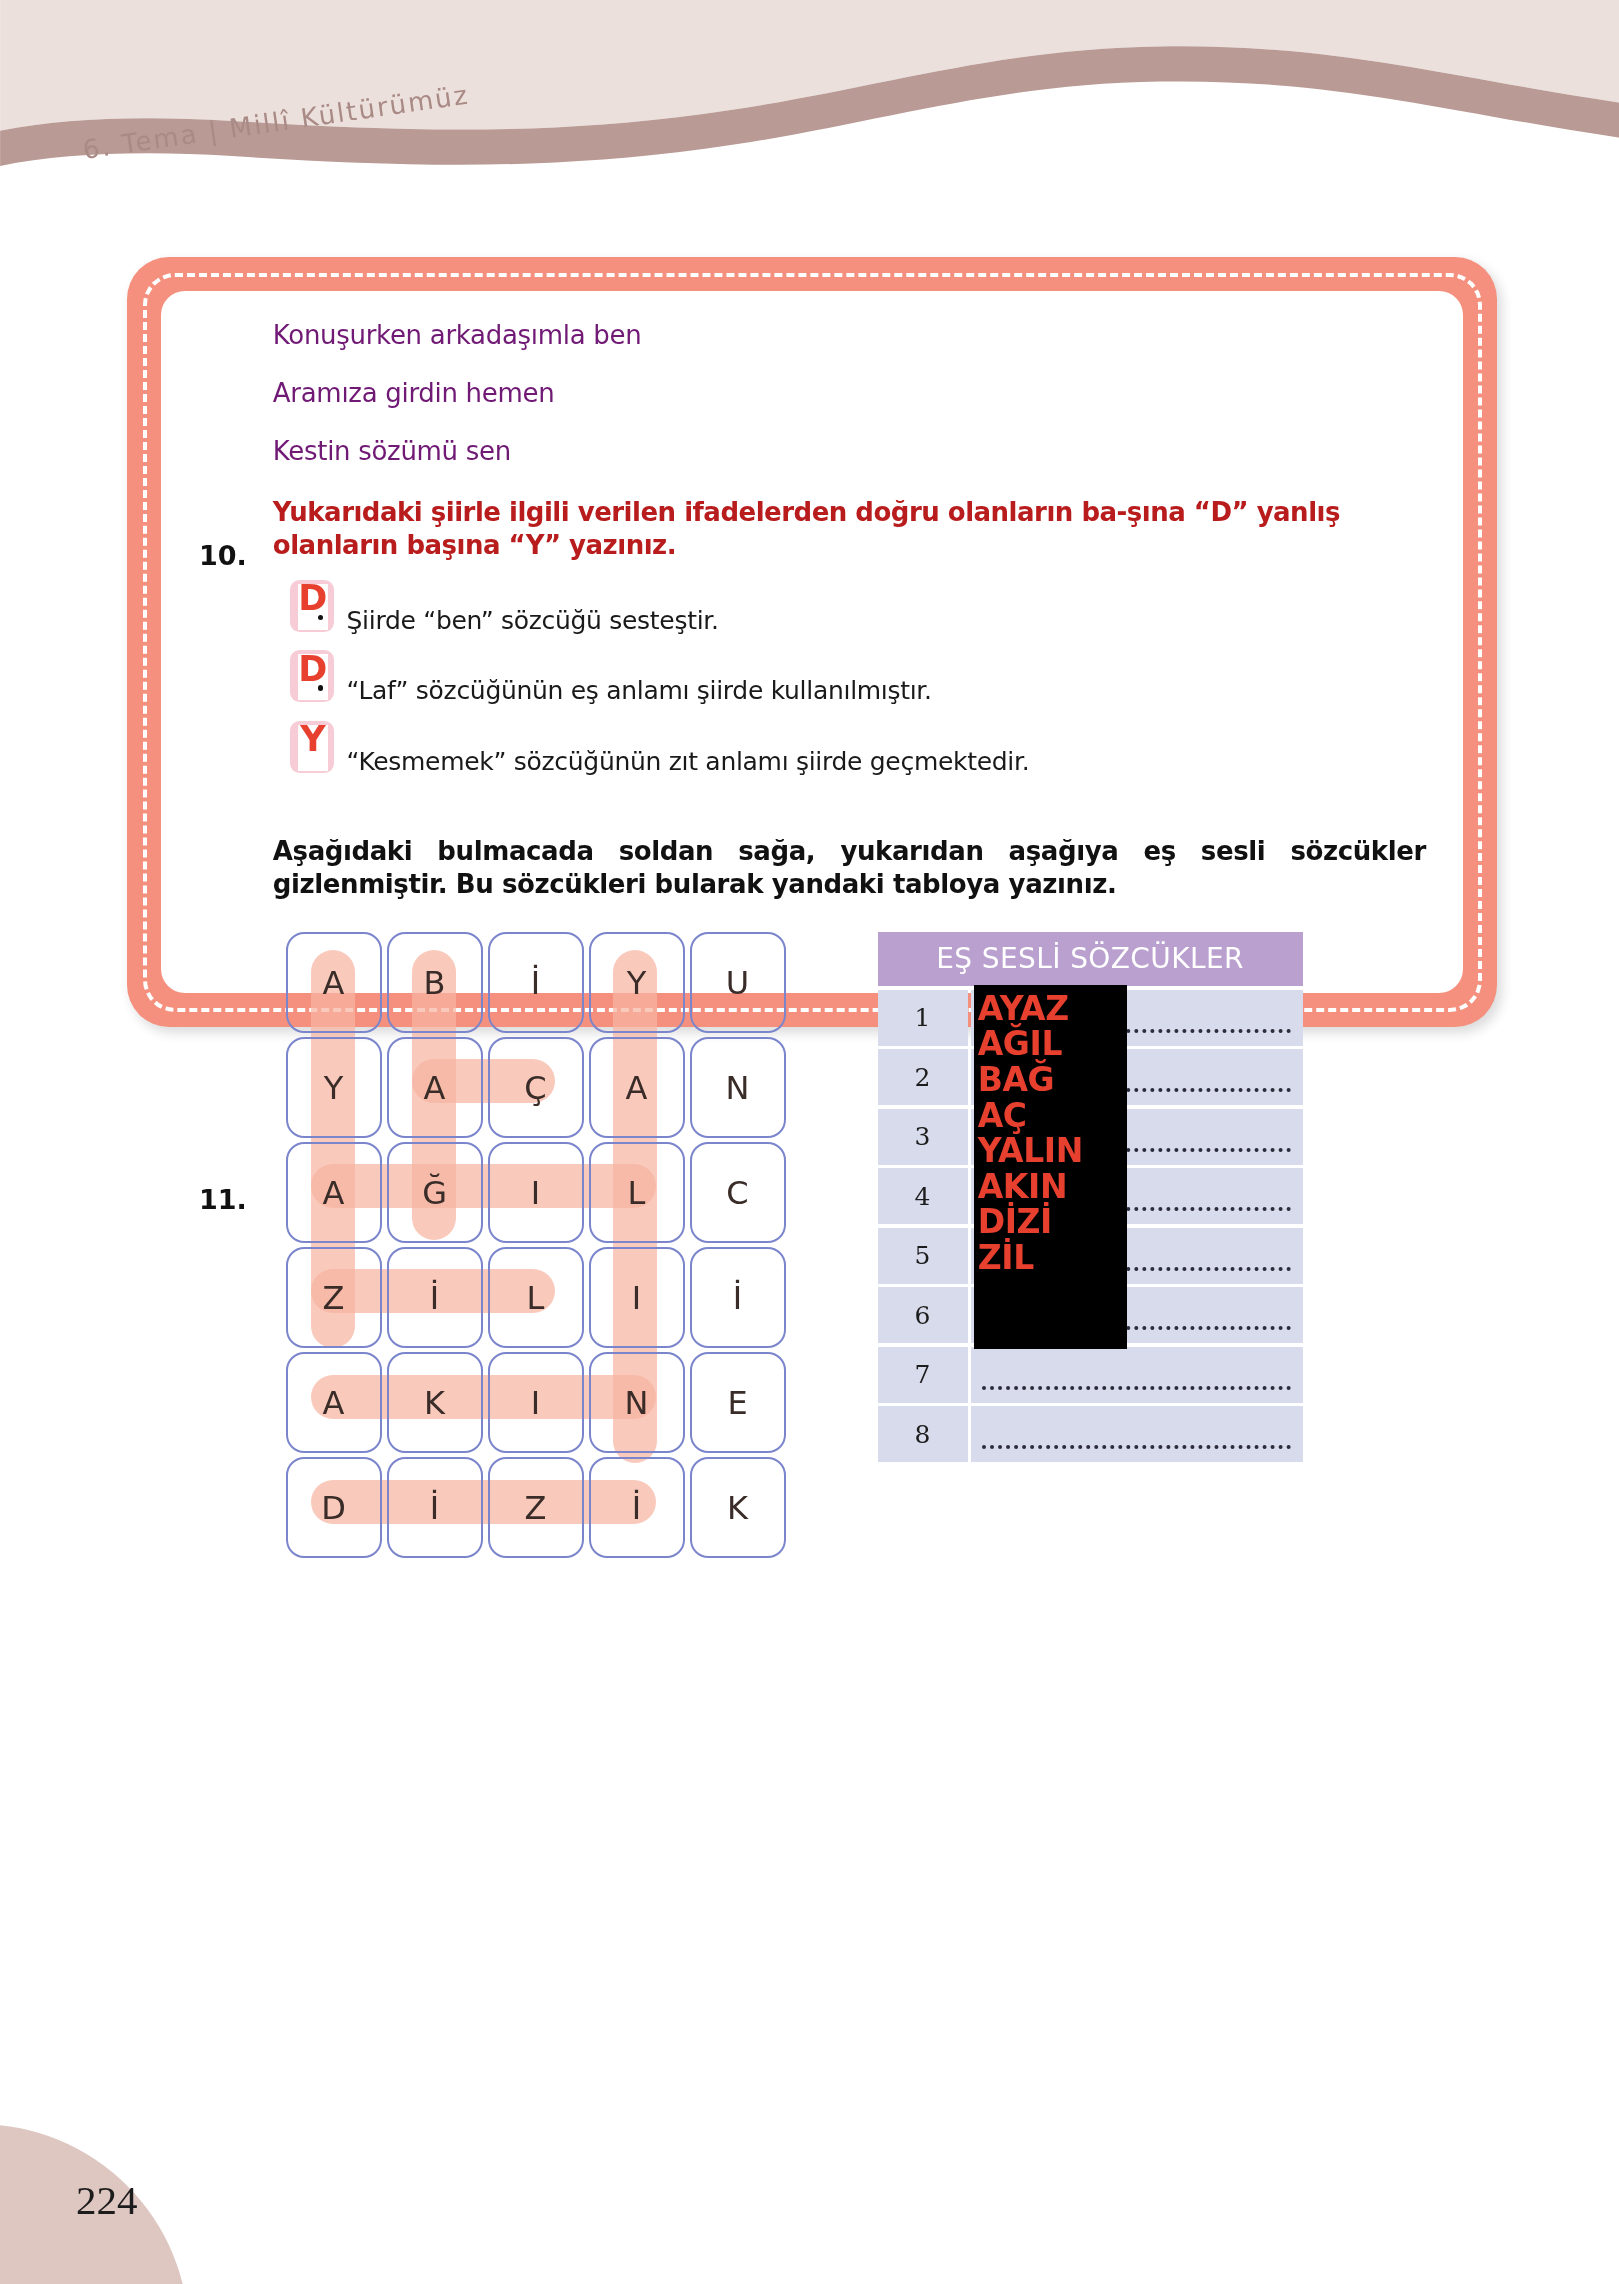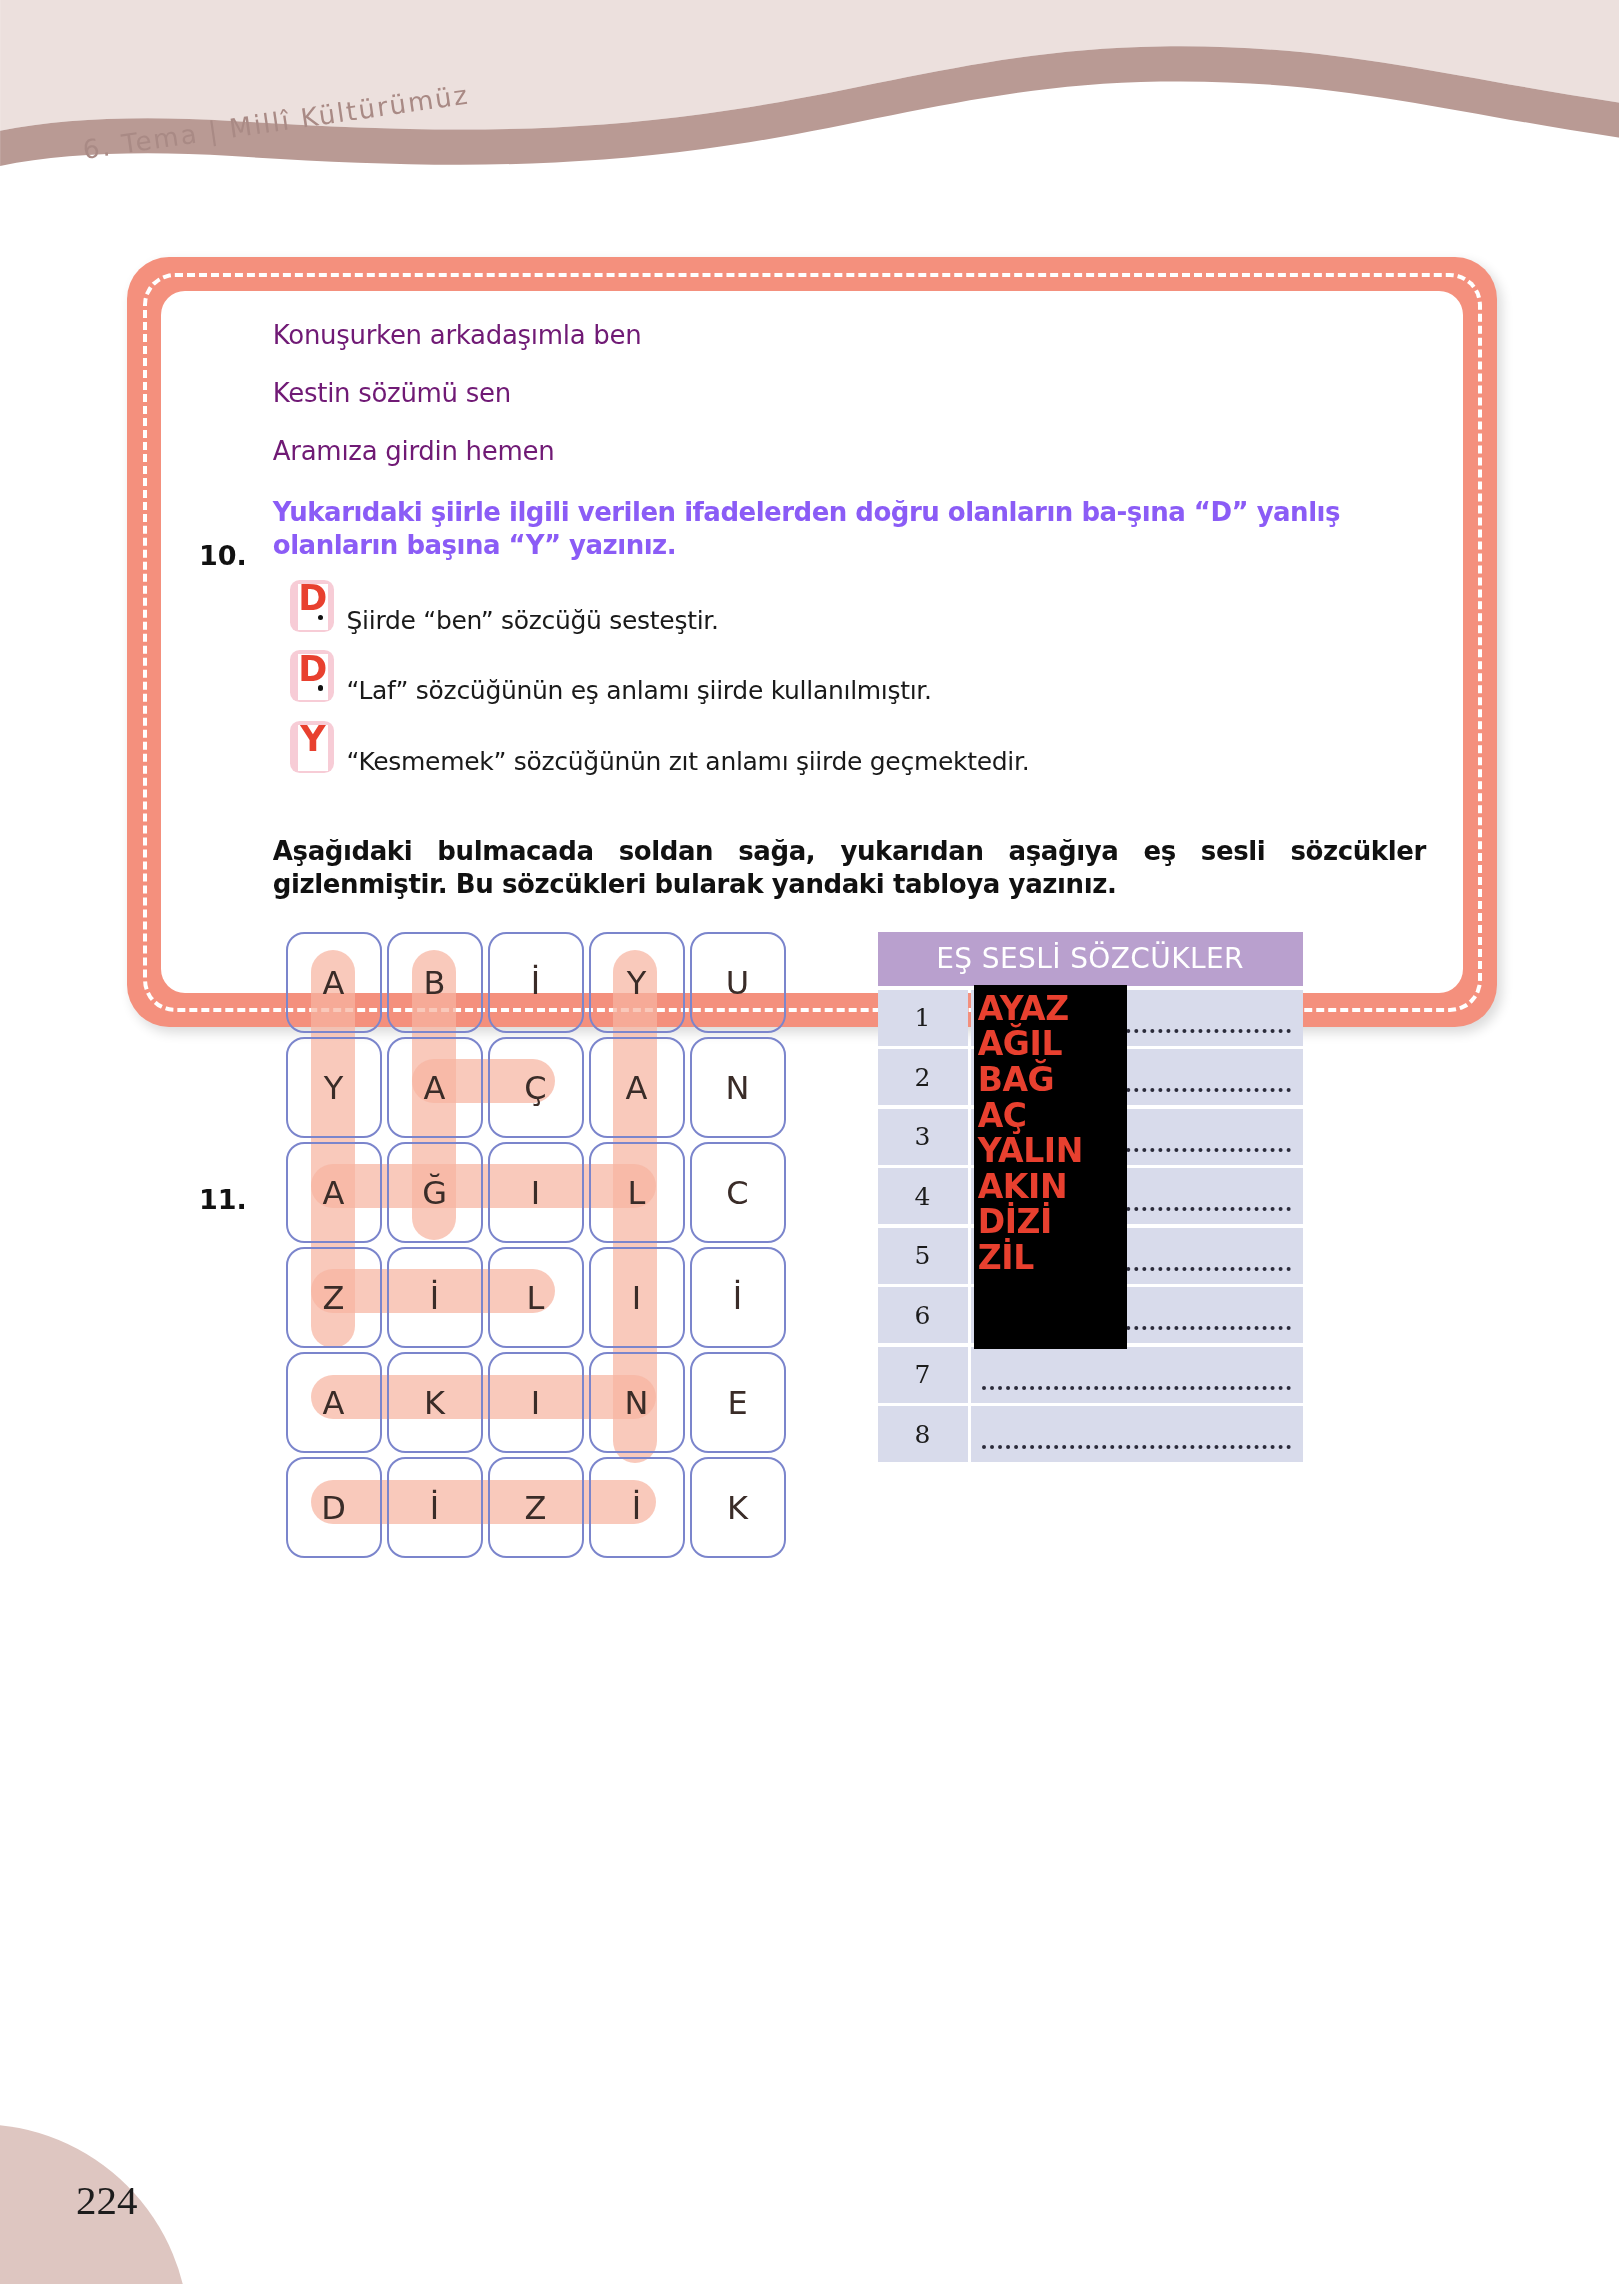--- a/index.html
+++ b/index.html
@@ -99,21 +99,21 @@
     margin-bottom:32px;
     letter-spacing:-0.3px;
   }
   .poem-line:first-child { margin-left:0; }
 
   .q10-instruction {
     font-family:"DejaVu Sans", sans-serif;
     font-weight:bold;
     font-size:26px;
     line-height:1.28;
-    color:#8b5cf6;
+    color:#b91c1c;
     letter-spacing:-0.5px;
     margin-top:6px;
     margin-bottom:15.5px;
     width:1153px;
   }
 
   .dy-list { margin-left:17px; margin-top:14px; }
   .dy-row {
     display:flex;
     align-items:center;
@@ -289,22 +289,22 @@
   <div class="frame-outer"></div>
   <div class="frame-dash"></div>
   <div class="frame-inner"></div>
 
   <div class="frame-body">
 
     <div class="q">
       <div class="q-num">10.</div>
       <div class="q-body">
         <div class="poem-line">Konuşurken arkadaşımla ben</div>
+        <div class="poem-line">Aramıza girdin hemen</div>
         <div class="poem-line">Kestin sözümü sen</div>
-        <div class="poem-line">Aramıza girdin hemen</div>
 
         <div class="q10-instruction">Yukarıdaki şiirle ilgili verilen ifadelerden doğru olanların ba-şına “D” yanlış olanların başına “Y” yazınız.</div>
 
         <div class="dy-list">
 
           <div class="dy-row">
             <div class="dy-box">
               <div class="dy-patch"></div>
               <div class="dy-letter">D</div>
               <div class="dy-dot"></div>

